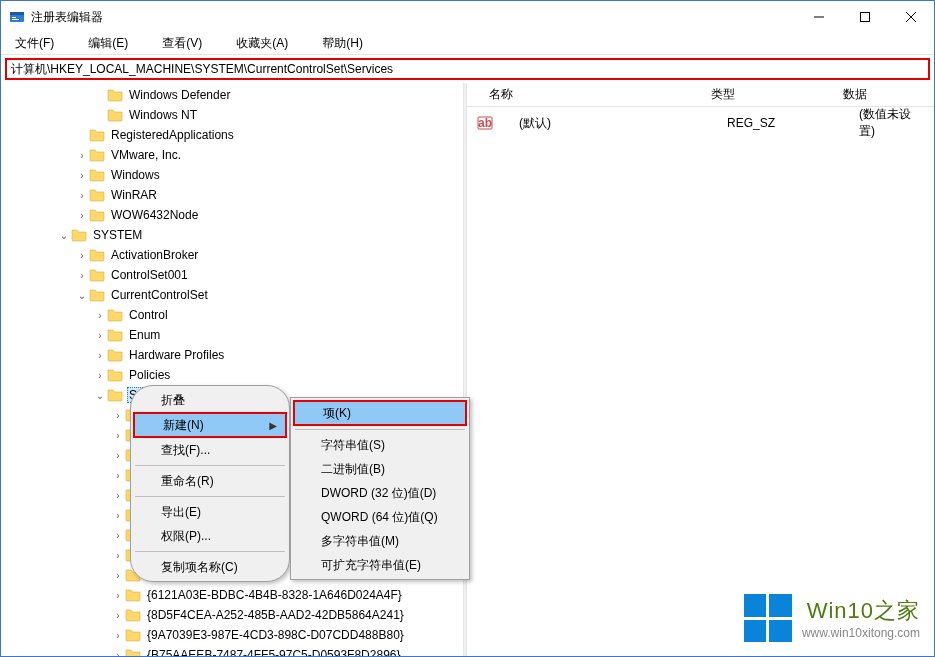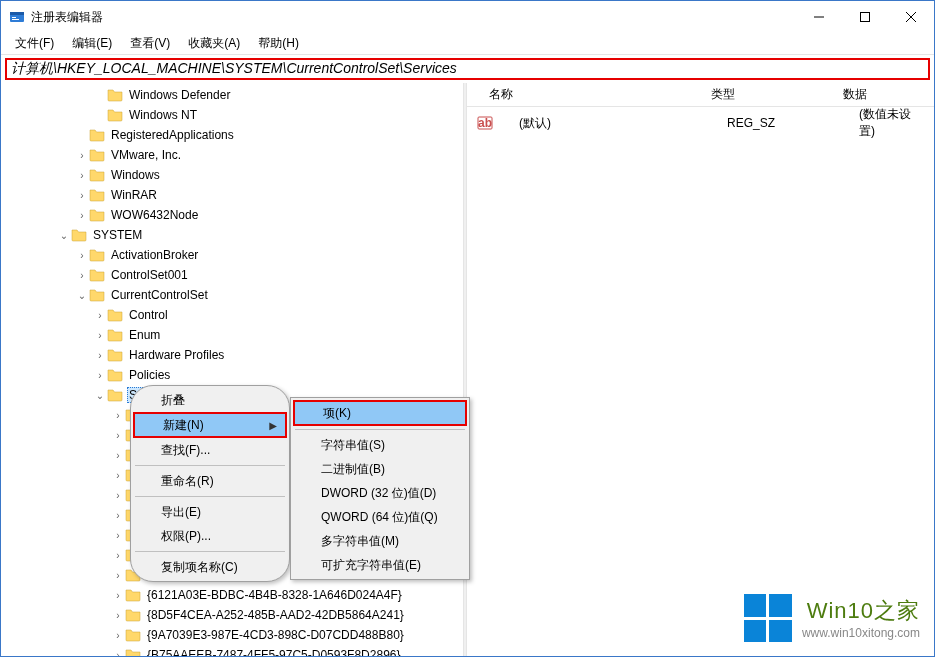--- a/index.html
+++ b/index.html
@@ -3,25 +3,25 @@
 <meta charset="utf-8">
 <style>
 * { margin:0; padding:0; box-sizing:border-box; font-family:"Microsoft YaHei","Segoe UI",Tahoma,sans-serif; font-size:12px; }
 body { width:935px; height:657px; background:#fff; overflow:hidden; position:relative; }
 .window { width:935px; height:657px; border:1px solid #3a77c8; display:flex; flex-direction:column; background:#fff; }
 .titlebar { height:32px; display:flex; align-items:center; padding:0 0 0 8px; }
 .app-icon { width:16px; height:16px; margin-right:6px; }
 .title-text { flex:1; font-size:12px; color:#000; }
 .win-btns { display:flex; }
 .win-btn { width:46px; height:32px; display:flex; align-items:center; justify-content:center; color:#000; }
-.menubar { height:22px; display:flex; align-items:center; padding:0 6px; gap:2px; border-bottom:1px solid #e5e5e5; }
+.menubar { height:22px; display:flex; align-items:center; padding:0 6px; gap:18px; border-bottom:1px solid #e5e5e5; }
 .menu-item { padding:2px 8px; cursor:default; }
 .addr-wrap { padding:3px 4px; }
 .addr-box { border:2px solid #e60000; height:22px; display:flex; align-items:center; padding:0 4px; }
-.addr-input { border:none; outline:none; width:100%; font-size:14px; background:transparent;font-style:italic; }
+.addr-input { border:none; outline:none; width:100%; font-size:12px; background:transparent; }
 .body { flex:1; display:flex; min-height:0; }
 .tree-pane { width:462px; overflow:auto; position:relative; }
 .tree { padding:2px 0 8px 0; }
 .node { display:flex; align-items:center; height:20px; white-space:nowrap; }
 .twisty { width:14px; text-align:center; color:#666; font-size:10px; cursor:default; }
 .folder { width:16px; height:16px; margin-right:4px; flex-shrink:0; }
 .node-label { padding:1px 2px; cursor:default; }
 .sel .node-label { background:#cde8ff; border:1px dotted #2a7ad4; padding:0 1px; }
 .ind { display:inline-block; }
 .splitter { width:4px; background:#f0f0f0; cursor:ew-resize; border-left:1px solid #e5e5e5; border-right:1px solid #e5e5e5; }

